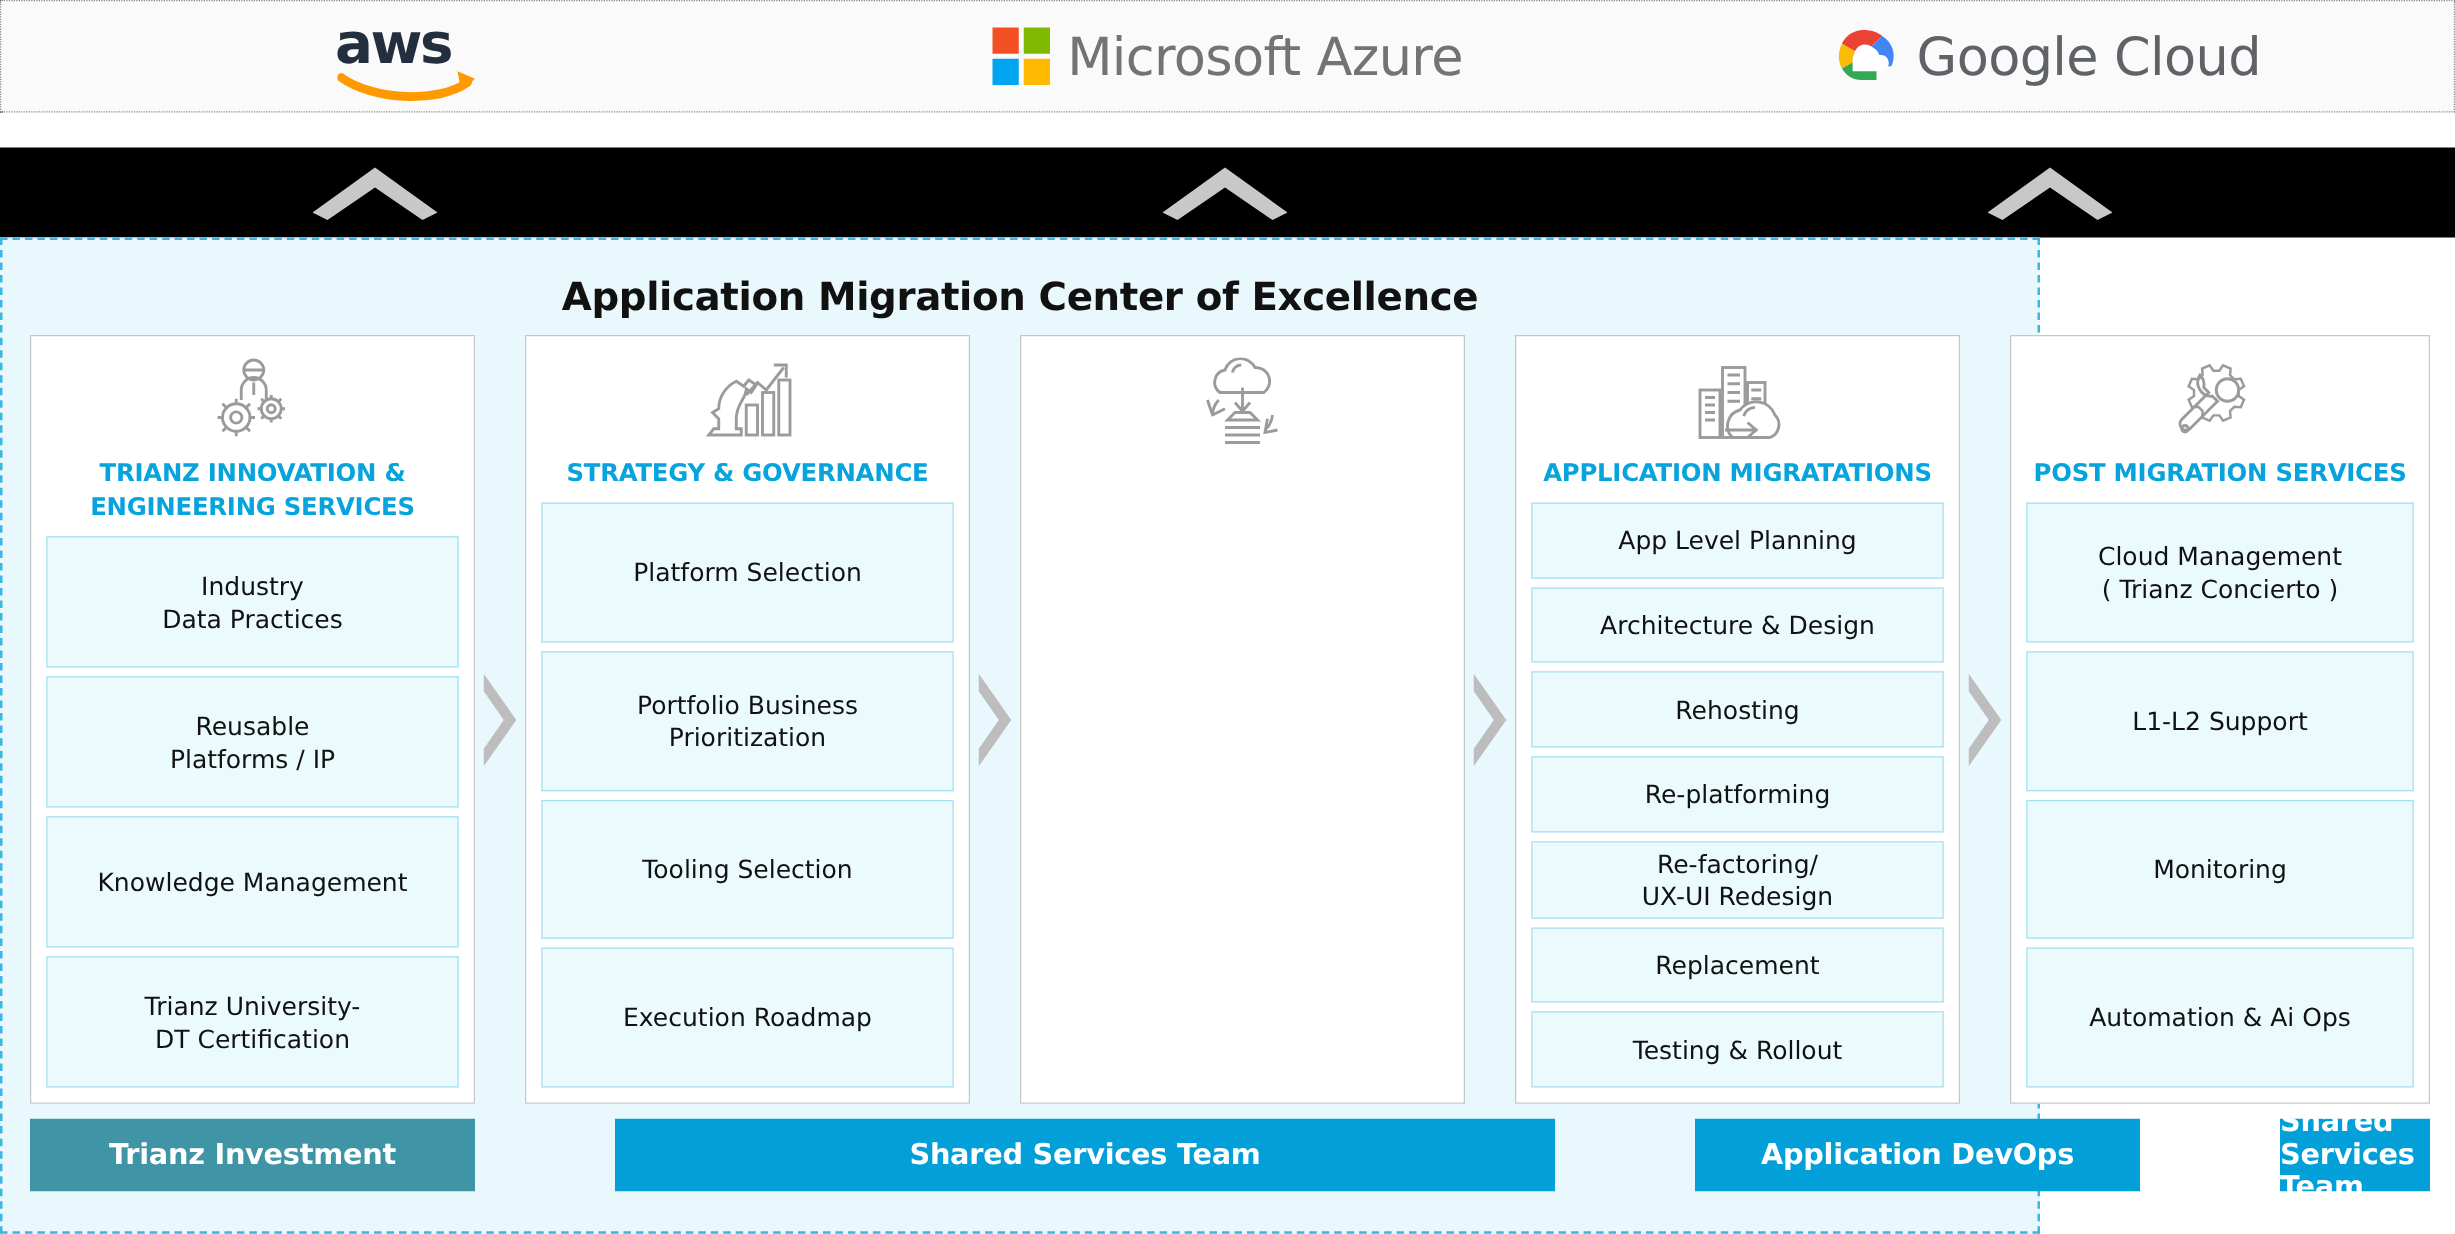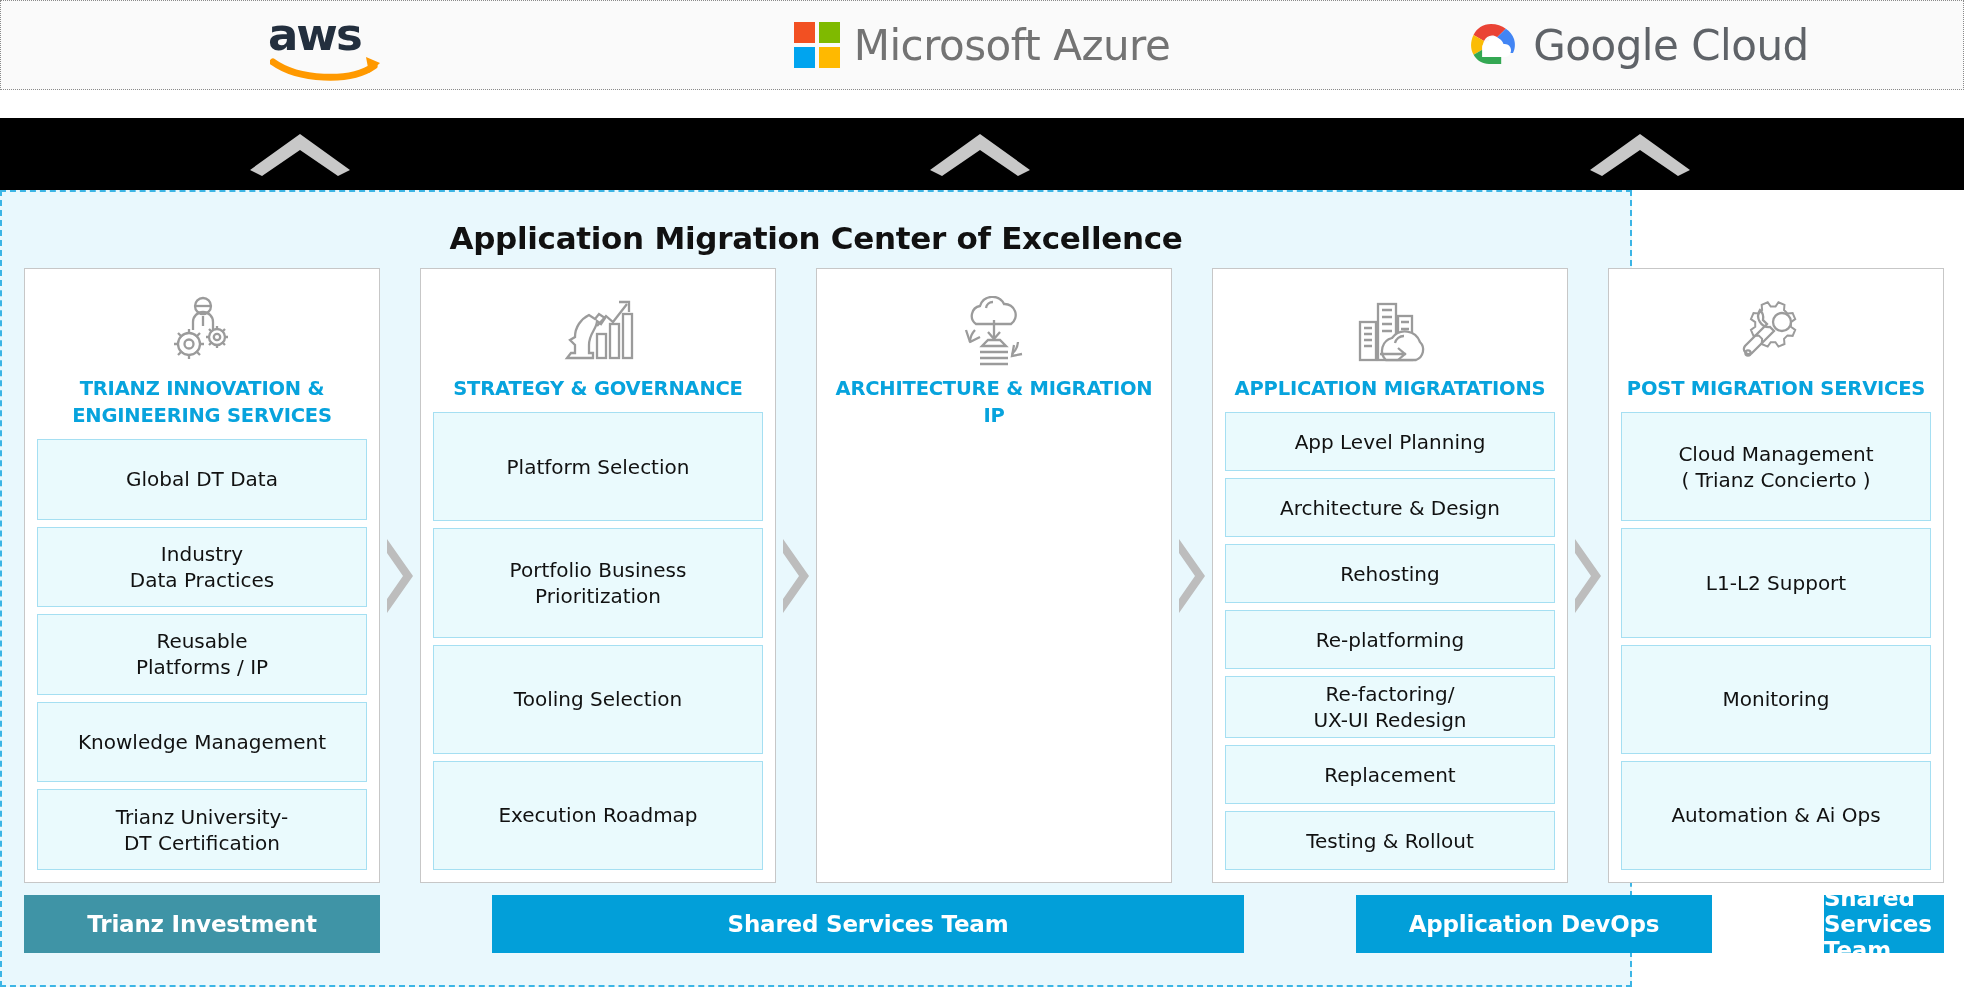--- a/index.html
+++ b/index.html
@@ -68,21 +68,21 @@
 
   .columns-row {
     position: absolute; left: 22px; top: 76px;
     width: 1920px; height: 615px;
     display: flex; align-items: stretch;
   }
   .col {
     background: #ffffff;
     border: 1px solid #c7c7c7;
     display: flex; flex-direction: column; align-items: center;
-    padding: 20px 12px 12px 12px;
+    padding: 10px 12px 12px 12px;
   }
   .col-icon { height: 74px; display: flex; align-items: center; justify-content: center; margin-top: 6px; }
   .col-title {
     font-family: "DejaVu Sans", sans-serif;
     font-weight: 700; font-size: 19.5px; line-height: 27px;
     color: #07a3dd; text-align: center; text-transform: uppercase;
     margin-top: 6px; margin-bottom: 10px; letter-spacing: -0.2px;
   }
   .col-items { width: 100%; flex: 1; display: flex; flex-direction: column; gap: 7px; }
   .item {
@@ -188,21 +188,20 @@
             <circle cx="24" cy="48" r="4.5"></circle>
           <path d="M24 33 v5 M24 58 v5 M9 48 h5 M34 48 h5 M13 37 l4 4 M31 55 l4 4 M35 37 l-4 4 M17 55 l-4 4"></path>
           <circle cx="52" cy="41" r="8"></circle>
             <circle cx="52" cy="41" r="3.2"></circle>
           <path d="M52 30 v4 M52 48 v4 M41 41 h4 M59 41 h4 M44 33 l3 3 M57 46 l3 3 M60 33 l-3 3 M47 46 l-3 3"></path>
         </svg>
       </div>
       <div class="col-title">TRIANZ INNOVATION &amp;
 ENGINEERING SERVICES</div>
       <div class="col-items">
-        <div class="item">Global DT Data</div>
         <div class="item">Industry
 Data Practices</div>
         <div class="item">Reusable
 Platforms / IP</div>
         <div class="item">Knowledge Management</div>
         <div class="item">Trianz University-
 DT Certification</div>
       </div>
     </div>
 
@@ -247,22 +246,20 @@
           <path d="M34 12 a7 7 0 0 1 7 -6"></path>
           <path d="M42 24 v18 M36 36 l6 7 l6-7"></path>
           <path d="M30 50 l6-6 h12 l6 6 z"></path>
           <path d="M28 56 h28 M28 62 h28 M28 68 h28"></path>
           <path d="M18 46 a18 18 0 0 1 5 -12"></path>
             <path d="M14 34 l4 12 l10 -5" stroke-linejoin="round"></path>
           <path d="M66 46 a18 18 0 0 1 -6 12"></path>
             <path d="M70 58 l-10 2 l2 -11"></path>
         </svg>
       </div>
-      <div class="col-title">ARCHITECTURE &amp;
-MIGRATION IP</div>
     </div>
 
     <div class="arrow-gap">
       <svg width="34" height="78" viewBox="0 0 34 78">
         <path d="M4 2 L30 39 L4 76 L4 62 L20 39 L4 16 Z" fill="#bdbdbd"></path>
       </svg>
     </div>
 
     <div class="col" style="flex:0 0 356px">
       <div class="col-icon">

